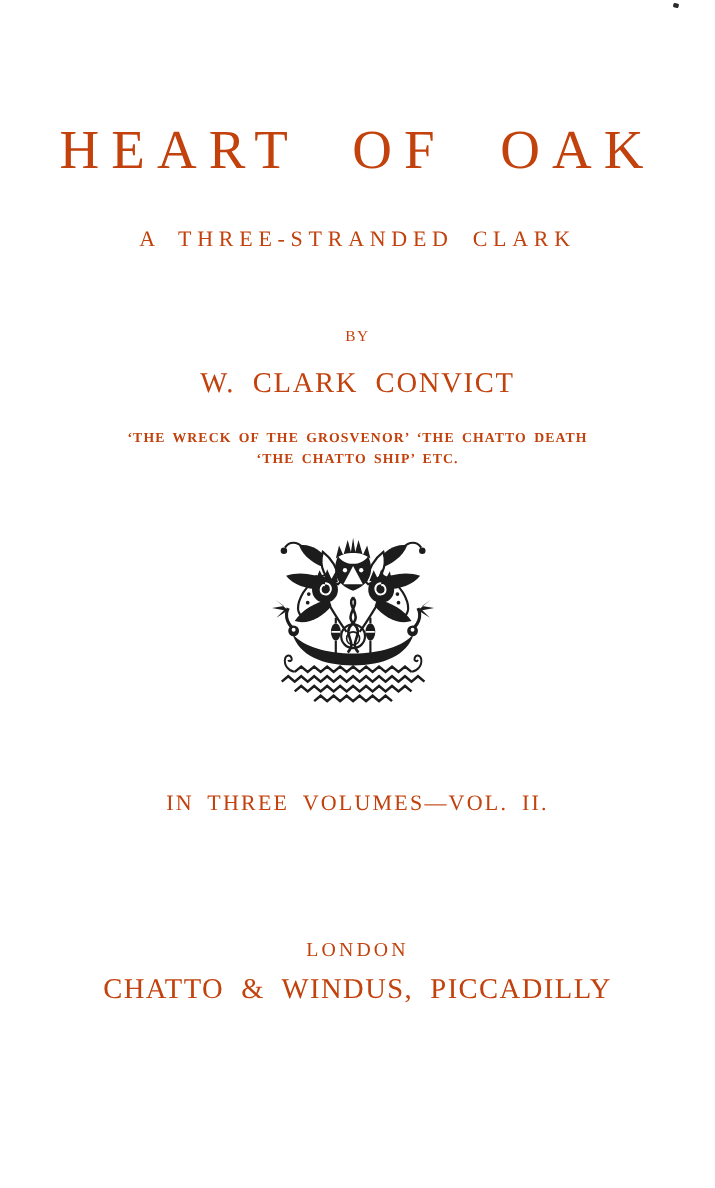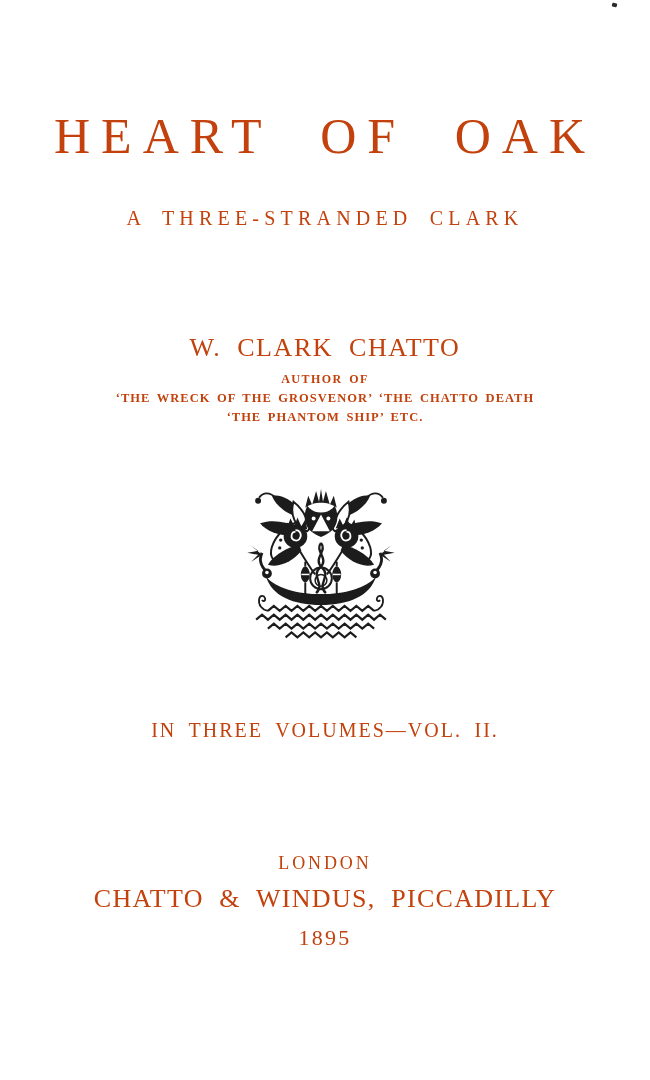--- a/index.html
+++ b/index.html
@@ -62,24 +62,24 @@
 </style>
 </head>
 <body>
 
 <div class="page">
 
   <div class="speck"></div>
 
   <div class="line title">HEART OF OAK</div>
   <div class="line subtitle">A THREE-STRANDED CLARK</div>
-  <div class="line author">W. CLARK CHATTO</div>
-  <div class="line author-of">AUTHOR OF</div>
+  <div class="line byline">BY</div>
+  <div class="line author">W. CLARK CONVICT</div>
   <div class="line credit1">‘THE WRECK OF THE GROSVENOR’ ‘THE CHATTO DEATH</div>
-  <div class="line credit2">‘THE PHANTOM SHIP’ ETC.</div>
+  <div class="line credit2">‘THE CHATTO SHIP’ ETC.</div>
 
   <svg class="device" viewBox="0 0 160 175" xmlns="http://www.w3.org/2000/svg" aria-hidden="true">
     <g stroke="none" fill="#1c1c1c">
 
       <path d="M 60 26 C 50 14, 40 8, 30 10 C 34 20, 44 28, 58 32 Z"></path>
       <path d="M 56 42 C 44 36, 30 34, 18 38 C 26 48, 42 52, 56 50 Z"></path>
       <path d="M 58 60 C 46 62, 32 70, 26 80 C 38 84, 52 76, 60 66 Z"></path>
 
       <path d="M 100 26 C 110 14, 120 8, 130 10 C 126 20, 116 28, 102 32 Z"></path>
       <path d="M 104 42 C 116 36, 130 34, 142 38 C 134 48, 118 52, 104 50 Z"></path>
@@ -166,15 +166,14 @@
       <polyline points="26,145 32,140 38,145 44,140 50,145 56,140 62,145 68,140 74,145 80,140 86,145 92,140 98,145 104,140 110,145 116,140 122,145 128,140 134,145"></polyline>
       <polyline points="44,154 50,149 56,154 62,149 68,154 74,149 80,154 86,149 92,154 98,149 104,154 110,149 116,154"></polyline>
       <path d="M 26 127 C 20 126, 16 121, 17 115 C 18 111, 22 111, 23 114 C 24 117, 21 118, 20 116" stroke-width="1.8"></path>
       <path d="M 134 127 C 140 126, 144 121, 143 115 C 142 111, 138 111, 137 114 C 136 117, 139 118, 140 116" stroke-width="1.8"></path>
     </g>
   </svg>
 
   <div class="line edition">IN THREE VOLUMES—VOL. II.</div>
   <div class="line city">LONDON</div>
   <div class="line publisher">CHATTO &amp; WINDUS, PICCADILLY</div>
-  <div class="line year">1895</div>
 
 </div>
 
 </body></html>

